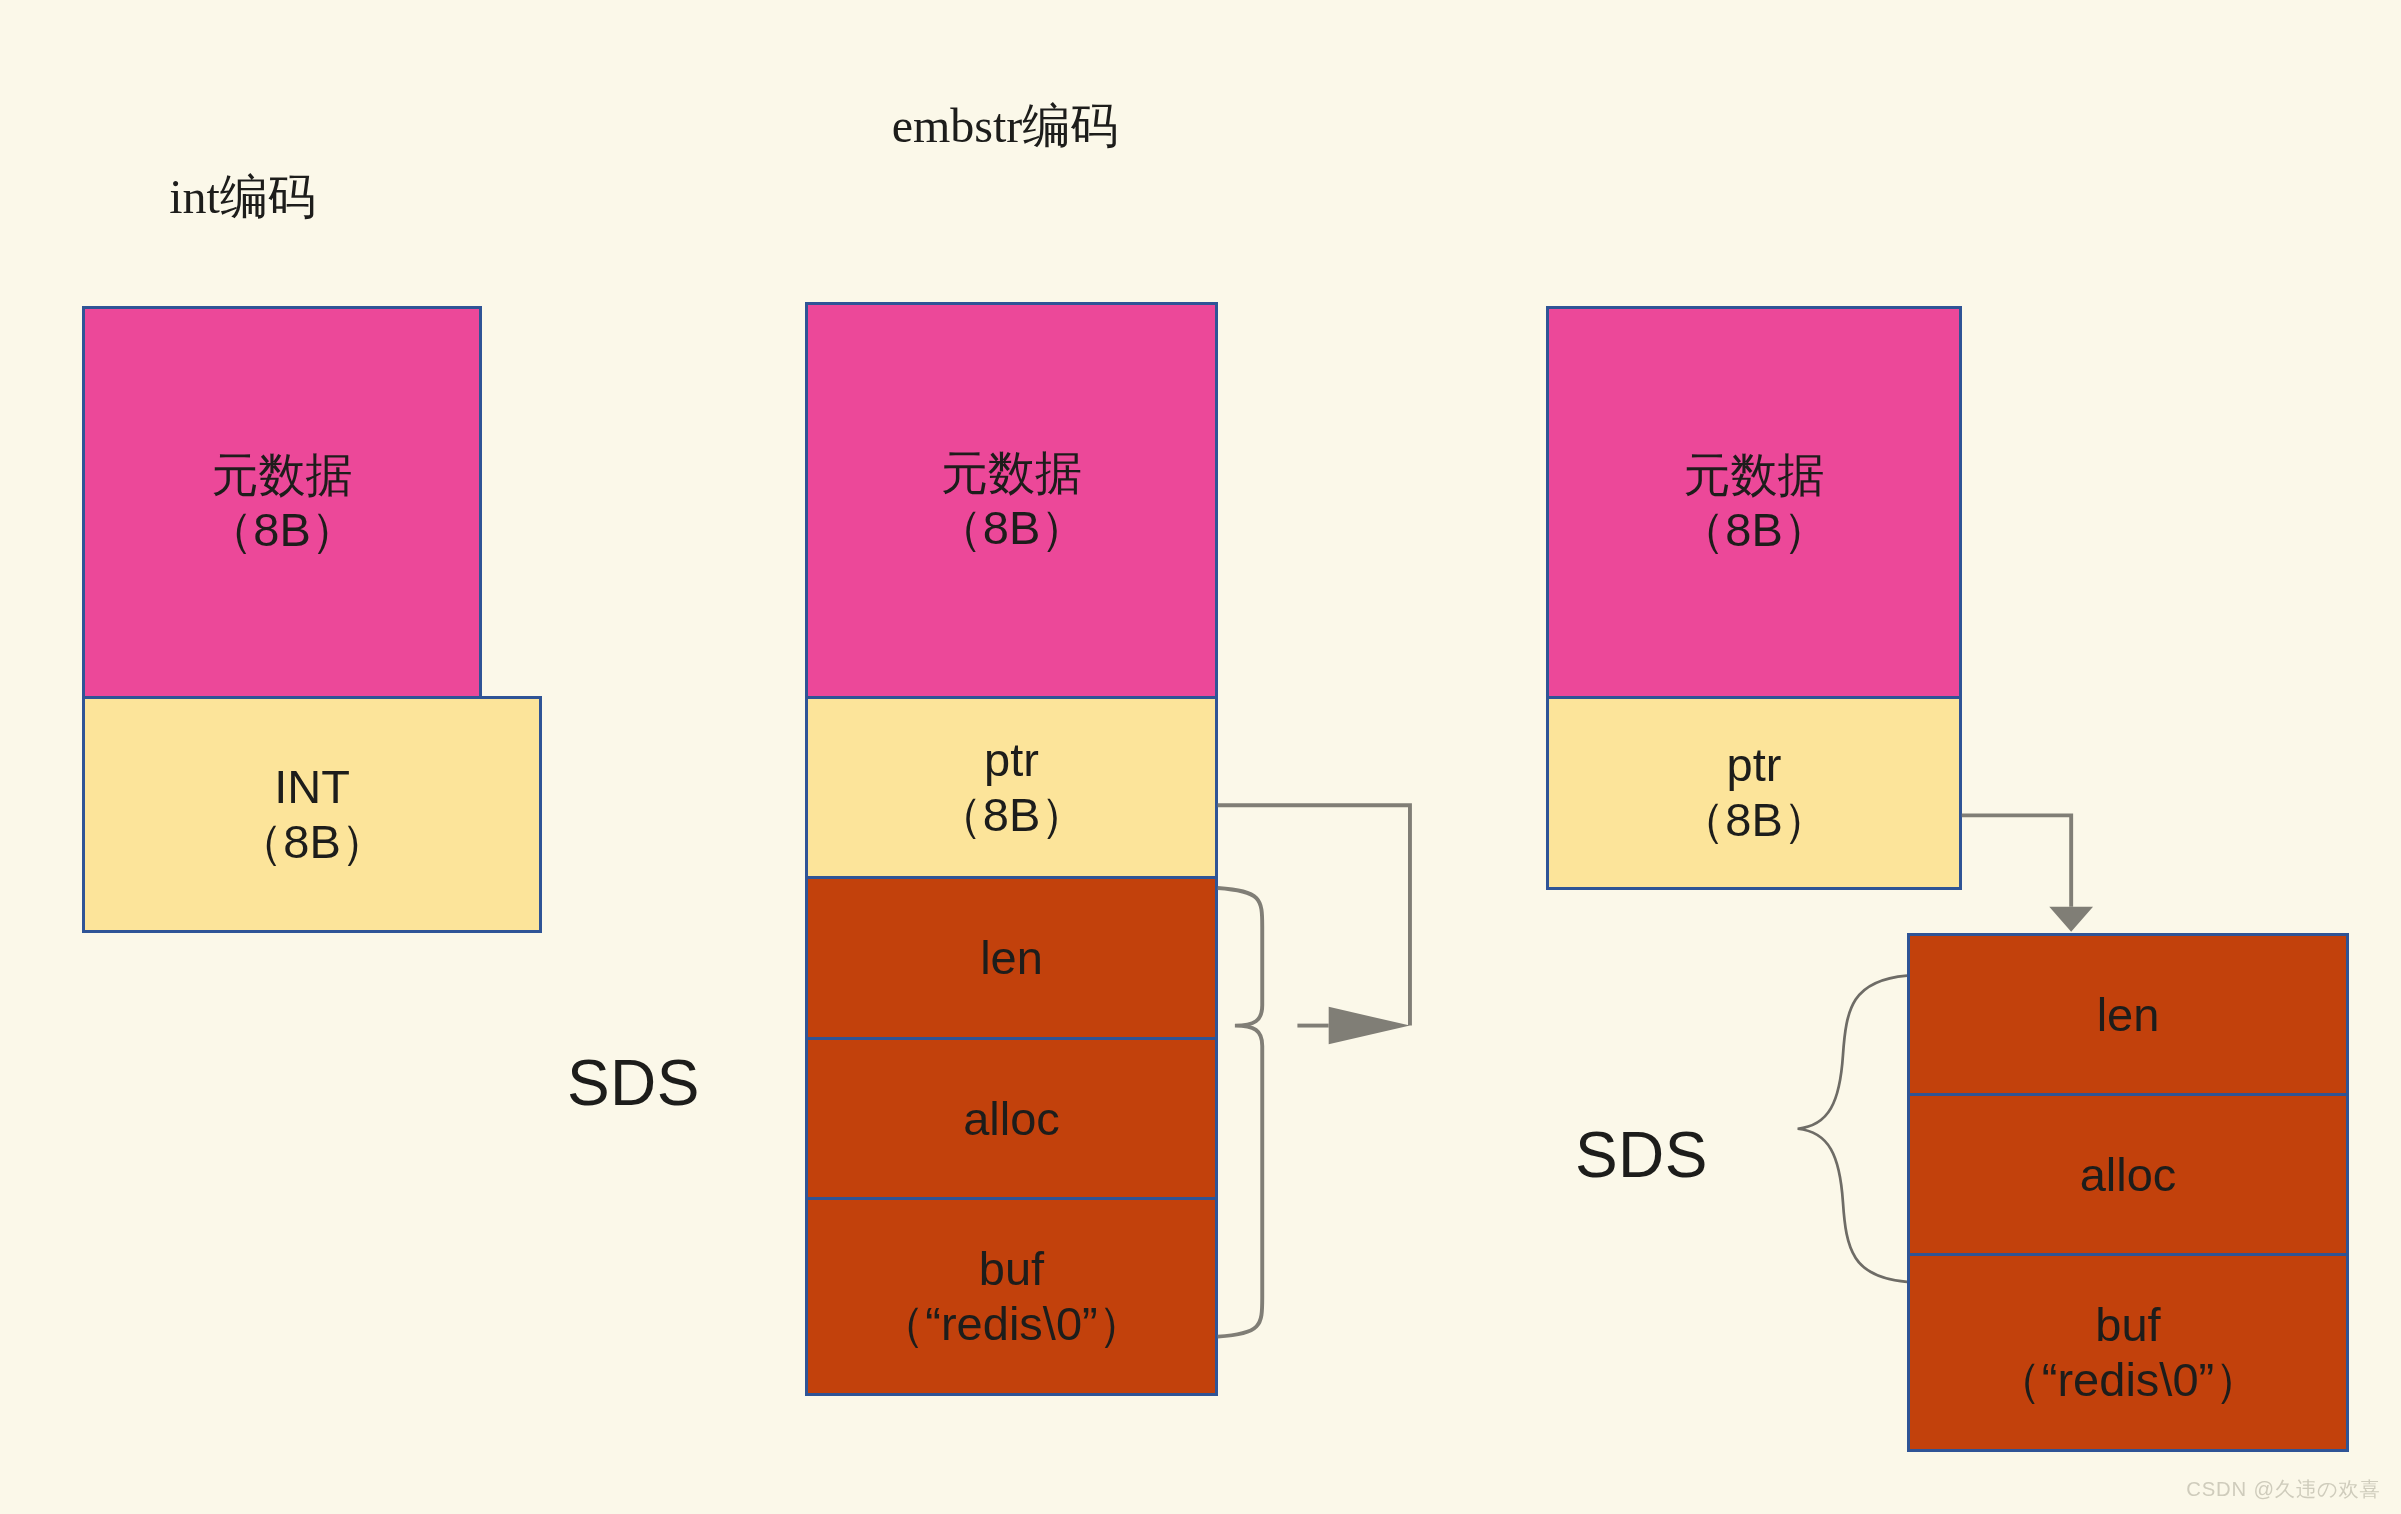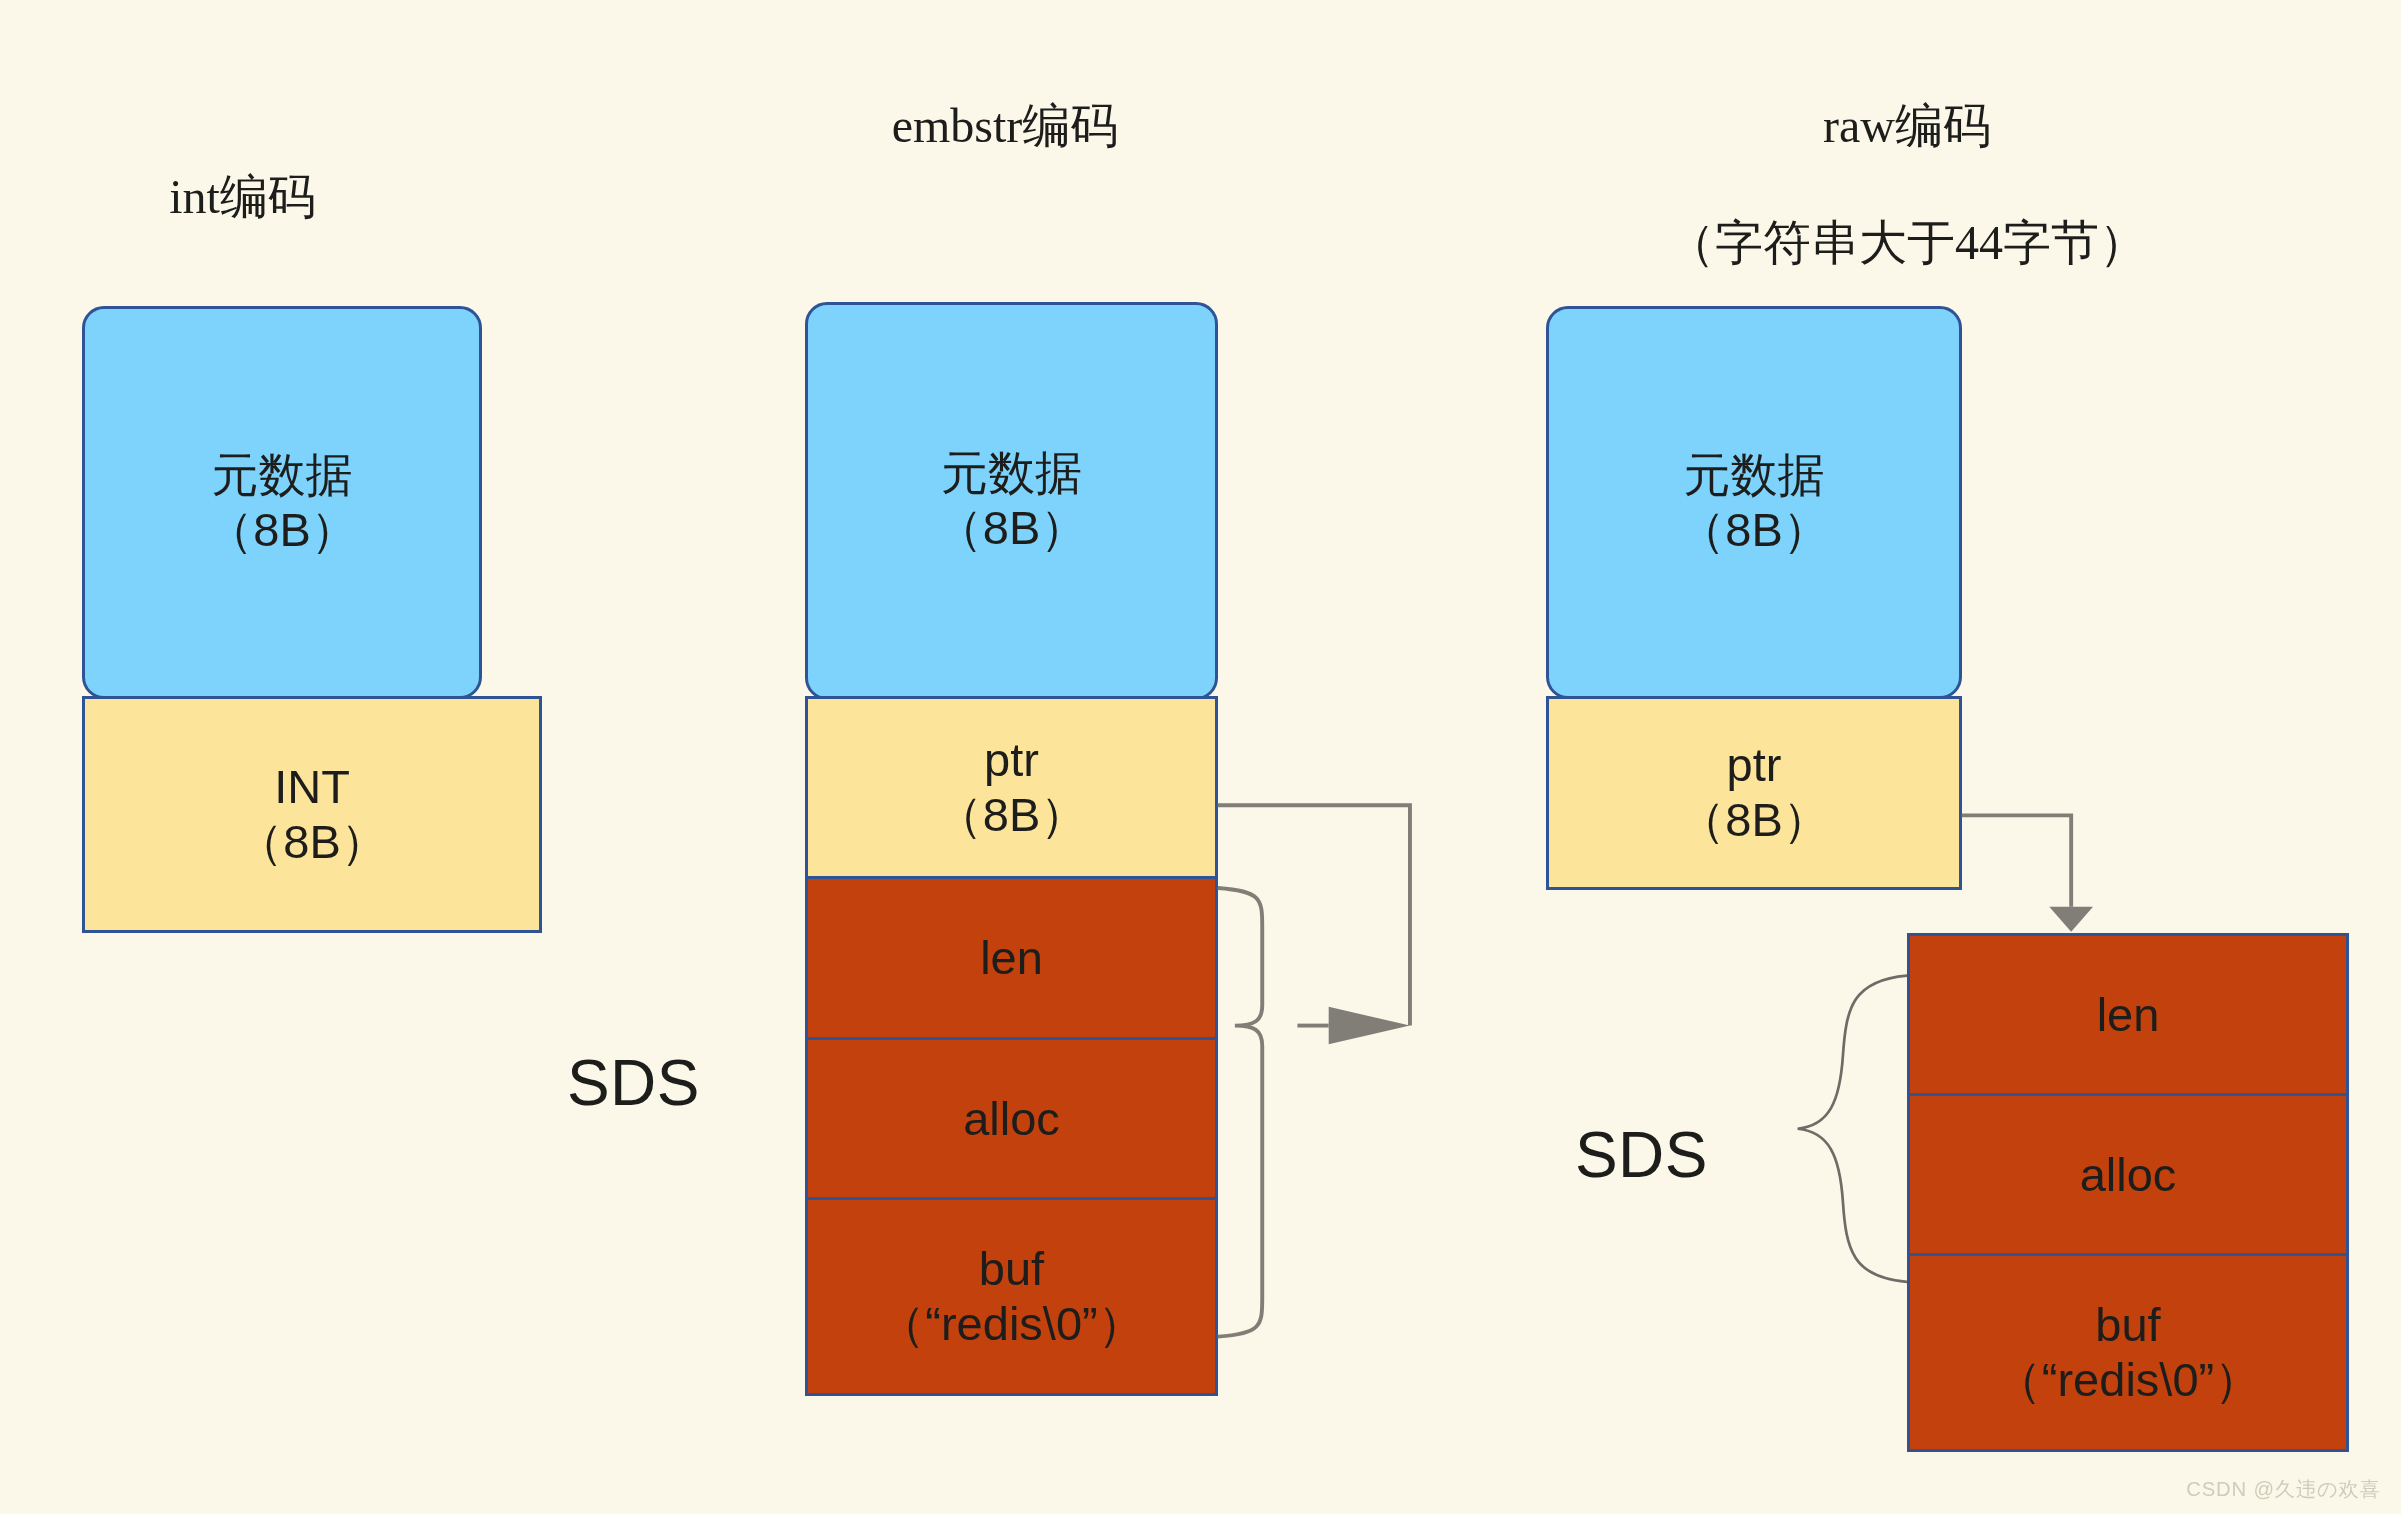--- a/index.html
+++ b/index.html
@@ -37,21 +37,21 @@
     flex-direction: column;
     align-items: center;
     justify-content: center;
     text-align: center;
     font-size: 47px;
     line-height: 1.16;
     color: #1d1d1b;
     background: #FBF8E9;
   }
   .box .l2 { display: block; }
-  .green { background: #7dd3fc; border-radius: 22px; }
+  .green { background: #ec4899; }
   .yellow{ background: #FCE49A; }
   .white { background: #c2410c; }
 
   
   #c1-meta { left: 82px; top: 306px; width: 400px; height: 393px; }
   #c1-int  { left: 82px; top: 696px; width: 460px; height: 237px; }
 
   
   #c2-meta  { left: 805px; top: 302px; width: 413px; height: 398px; }
   #c2-ptr   { left: 805px; top: 696px; width: 413px; height: 184px; }
@@ -101,24 +101,20 @@
 <div id="stage">
 
   <div class="col-title" id="title-int">
     <span>int编码</span>
   </div>
 
   <div class="col-title" id="title-embstr">
     <span>embstr编码</span><br>
   </div>
 
-  <div class="col-title" id="title-raw">
-    <span>raw编码</span><br>
-    <span>（字符串大于44字节）</span>
-  </div>
 
   <div class="box green" id="c1-meta">
     <span class="l1">元数据</span>
     <span class="l2">（8B）</span>
   </div>
   <div class="box yellow" id="c1-int">
     <span class="l1">INT</span>
     <span class="l2">（8B）</span>
   </div>
 

